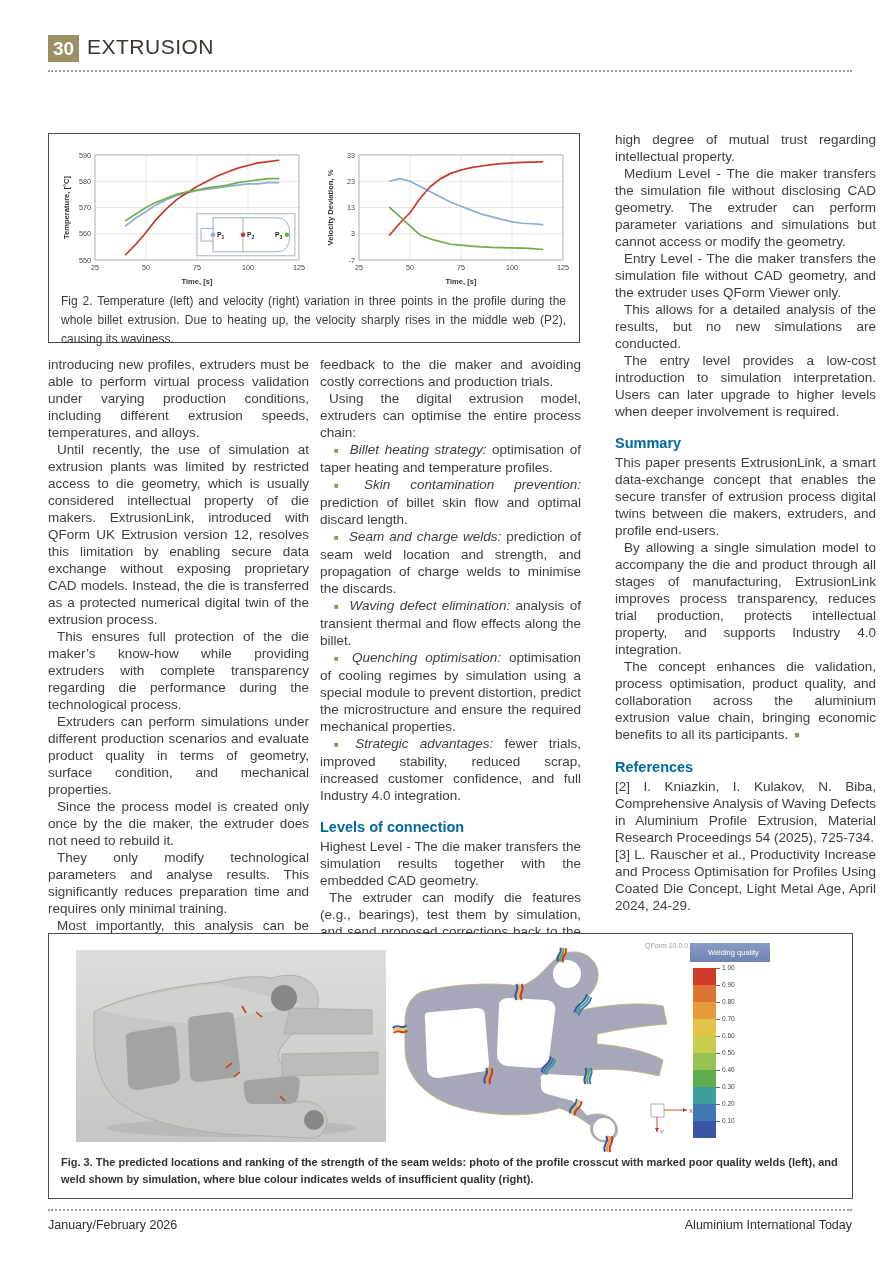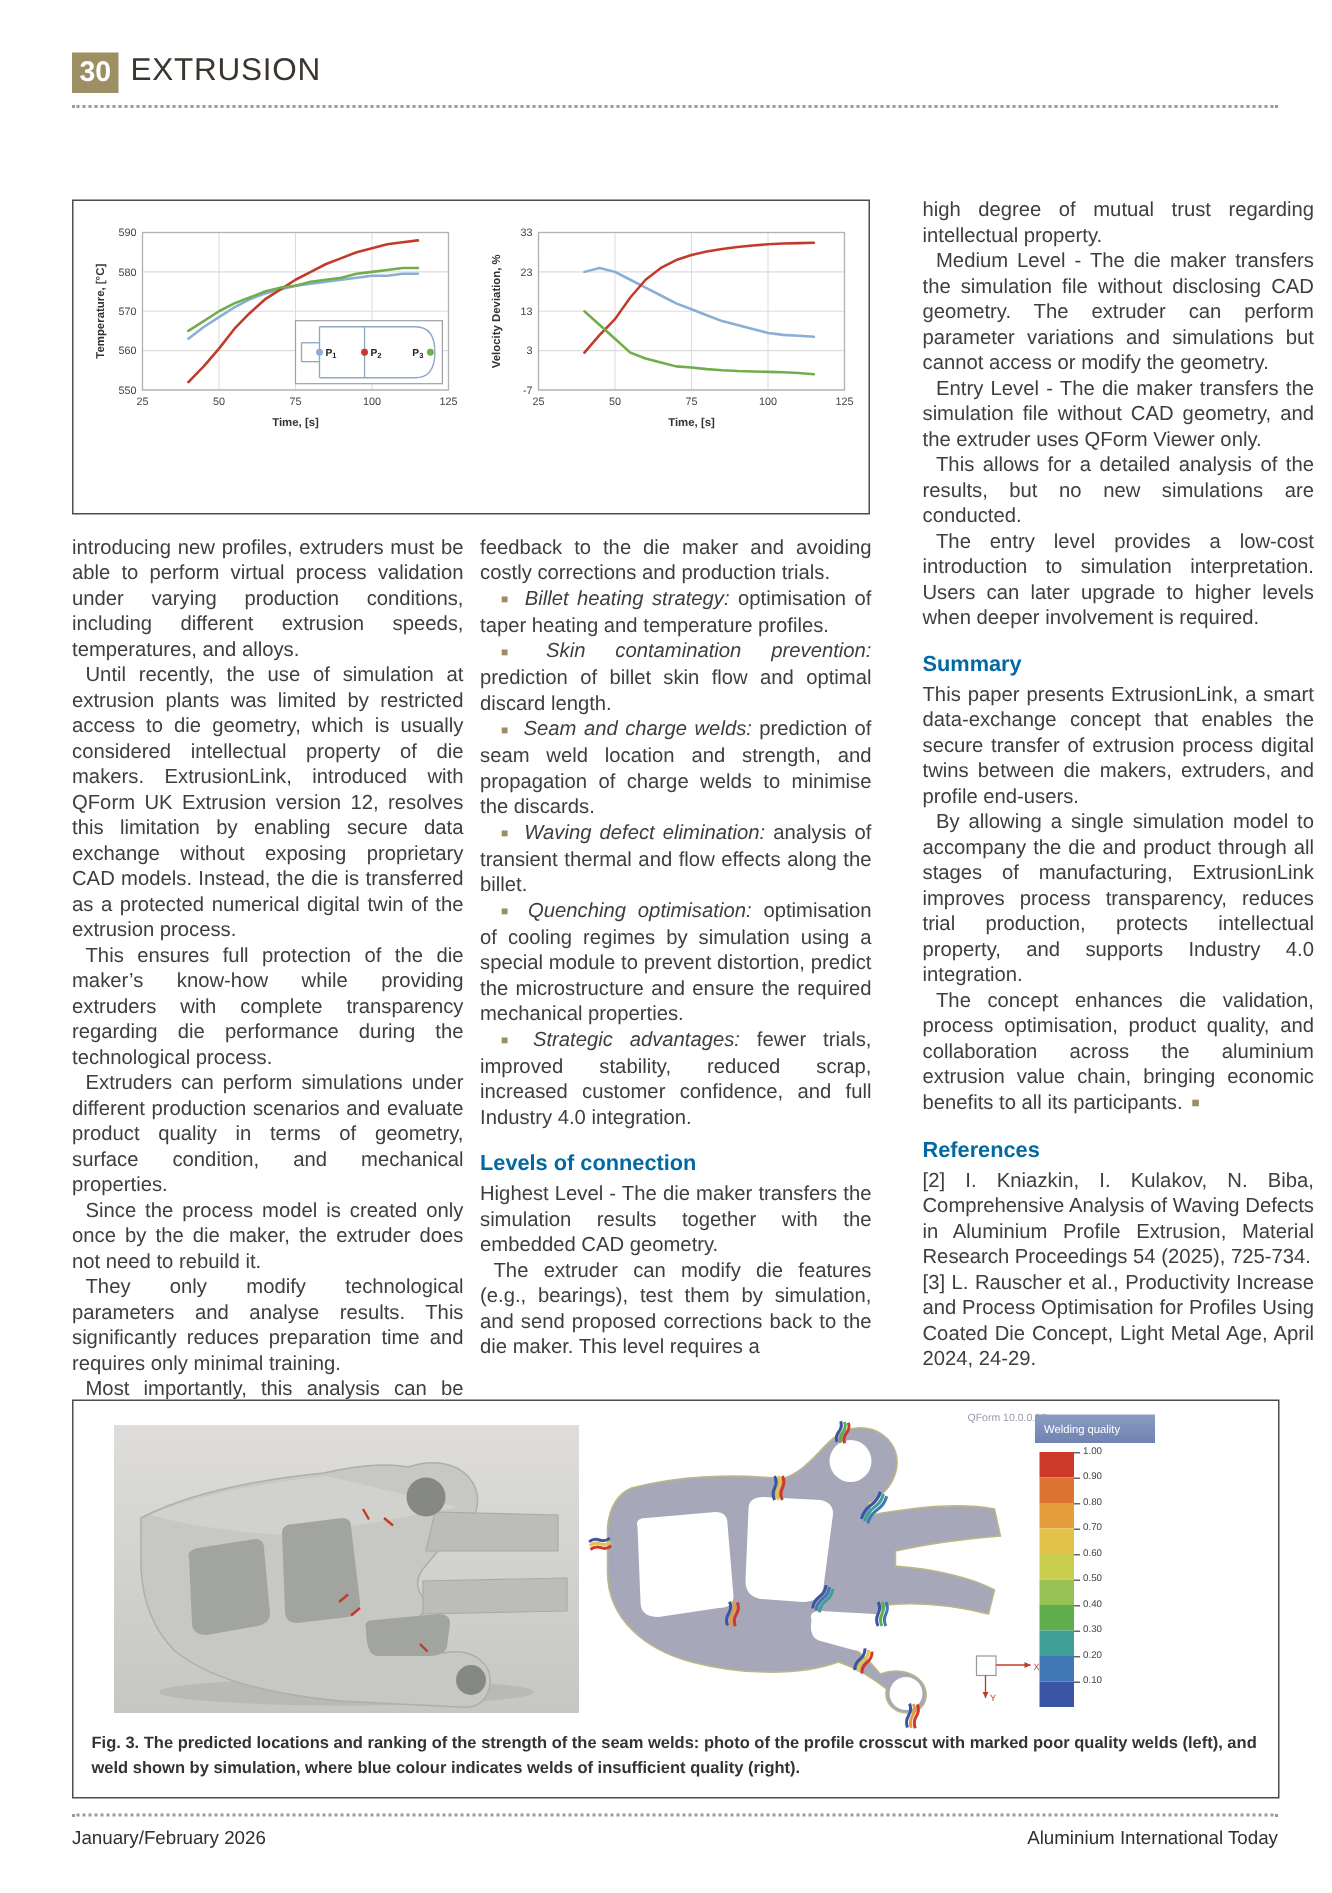--- a/index.html
+++ b/index.html
@@ -39,21 +39,21 @@
   .lead{font-style:italic;}
   .endmark{color:#9a8f63;font-size:9px;margin-left:6px;vertical-align:1px;}
   .colhead{color:#0369a1;font-weight:bold;font-size:14.5px;margin:15px 0 3px 0;}
 
   
   #photo{position:absolute;left:27px;top:16px;}
   #simsvg{position:absolute;left:342px;top:6px;}
   .wm{position:absolute;left:596px;top:8px;font-size:7px;color:#9a9aac;}
   .wq-legend{position:absolute;left:641px;top:9px;width:110px;}
   .wq-head{width:80px;height:19px;background:linear-gradient(180deg,#8b9bc2,#6f83b2);
-           color:#fff;font-size:7.5px;line-height:19px;padding-left:6px;box-sizing:border-box;}
+           color:#fff;font-size:7.5px;line-height:19px;padding-left:18px;box-sizing:border-box;}
   .wq-bar{position:relative;margin-top:6px;margin-left:3px;}
   .wq-band{width:23px;height:17px;}
   .wq-lab{position:absolute;left:29px;font-size:6.5px;color:#444;}
   .wq-tick{position:absolute;left:23px;width:4px;height:1px;background:#666;}
   #axisglyph{position:absolute;left:600px;top:168px;}
 
   
   .ftr{position:absolute;left:48px;top:1209px;width:804px;border-top:2px dotted #9a9a9a;
        padding-top:7px;font-size:12.5px;color:#2f2f2f;}
   .ftr .fl{float:left;}
@@ -132,33 +132,35 @@
           <text x="85" y="124" font-size="7.2" text-anchor="middle" fill="#444">50</text>
           <text x="136" y="124" font-size="7.2" text-anchor="middle" fill="#444">75</text>
           <text x="187" y="124" font-size="7.2" text-anchor="middle" fill="#444">100</text>
           <text x="238" y="124" font-size="7.2" text-anchor="middle" fill="#444">125</text>
           <text x="136" y="138" font-size="7.6" font-weight="bold" text-anchor="middle" fill="#333">Time, [s]</text>
           <text x="8" y="61.5" font-size="7.6" font-weight="bold" text-anchor="middle" fill="#333" transform="rotate(-90 8 61.5)">Velocity Deviation, %</text>
           <polyline points="64.6,35.25 74.80000000000001,32.625 85,35.25 95.19999999999999,40.5 105.39999999999999,45.75 115.60000000000001,51 125.8,56.24999999999999 136,60.18750000000001 146.2,64.125 156.39999999999998,68.0625 166.6,70.6875 176.79999999999998,73.3125 187,75.9375 197.20000000000002,77.25 207.4,77.775 217.6,78.5625" fill="none" stroke="#8aaed6" stroke-width="1.7" stroke-linejoin="round" stroke-linecap="round"></polyline>
           <polyline points="64.6,89.0625 74.80000000000001,77.25 85,66.75 95.19999999999999,52.3125 105.39999999999999,40.5 115.60000000000001,32.625 125.8,27.375 136,23.962500000000006 146.2,21.599999999999994 156.39999999999998,20.025000000000006 166.6,18.712500000000006 176.79999999999998,17.662499999999994 187,16.875 197.20000000000002,16.349999999999994 207.4,16.087500000000006 217.6,15.825000000000003" fill="none" stroke="#c23b2a" stroke-width="1.7" stroke-linejoin="round" stroke-linecap="round"></polyline>
           <polyline points="64.6,61.5 74.80000000000001,70.6875 85,79.875 95.19999999999999,89.0625 105.39999999999999,93 115.60000000000001,95.625 125.8,98.25 136,99.0375 146.2,100.0875 156.39999999999998,100.875 166.6,101.4 176.79999999999998,101.6625 187,101.925 197.20000000000002,102.1875 207.4,102.7125 217.6,103.5" fill="none" stroke="#71ad4c" stroke-width="1.7" stroke-linejoin="round" stroke-linecap="round"></polyline>
         </svg></div>
+    <div class="fig2cap">Fig 2. Temperature (left) and velocity (right) variation in three points in the profile during the whole billet extrusion. Due to heating up, the velocity sharply rises in the middle web (P2), causing its waviness.</div>
   </div>
 
   <div id="col1" class="col">
       <div class="para">introducing new profiles, extruders must be able to perform virtual process validation under varying production conditions, including different extrusion speeds, temperatures, and alloys.</div>
       <div class="para ind">Until recently, the use of simulation at extrusion plants was limited by restricted access to die geometry, which is usually considered intellectual property of die makers. ExtrusionLink, introduced with QForm UK Extrusion version 12, resolves this limitation by enabling secure data exchange without exposing proprietary CAD models. Instead, the die is transferred as a protected numerical digital twin of the extrusion process.</div>
       <div class="para ind">This ensures full protection of the die maker’s know-how while providing extruders with complete transparency regarding die performance during the technological process.</div>
       <div class="para ind">Extruders can perform simulations under different production scenarios and evaluate product quality in terms of geometry, surface condition, and mechanical properties.</div>
       <div class="para ind">Since the process model is created only once by the die maker, the extruder does not need to rebuild it.</div>
       <div class="para ind">They only modify technological parameters and analyse results. This significantly reduces preparation time and requires only minimal training.</div>
       <div class="para ind">Most importantly, this analysis can be performed before the die manufacturing and production start, providing valuable</div>
     </div>
   <div id="col2" class="col">
       <div class="para">feedback to the die maker and avoiding costly corrections and production trials.</div>
+      <div class="para ind">Using the digital extrusion model, extruders can optimise the entire process chain:</div>
       <div class="para bul"><span class="bullet-sq">■</span><span class="lead">Billet heating strategy: </span>optimisation of taper heating and temperature profiles.</div>
       <div class="para bul"><span class="bullet-sq">■</span><span class="lead">Skin contamination prevention: </span>prediction of billet skin flow and optimal discard length.</div>
       <div class="para bul"><span class="bullet-sq">■</span><span class="lead">Seam and charge welds: </span>prediction of seam weld location and strength, and propagation of charge welds to minimise the discards.</div>
       <div class="para bul"><span class="bullet-sq">■</span><span class="lead">Waving defect elimination: </span>analysis of transient thermal and flow effects along the billet.</div>
       <div class="para bul"><span class="bullet-sq">■</span><span class="lead">Quenching optimisation: </span>optimisation of cooling regimes by simulation using a special module to prevent distortion, predict the microstructure and ensure the required mechanical properties.</div>
       <div class="para bul"><span class="bullet-sq">■</span><span class="lead">Strategic advantages: </span>fewer trials, improved stability, reduced scrap, increased customer confidence, and full Industry 4.0 integration.</div>
       <div class="colhead">Levels of connection</div>
       <div class="para">Highest Level - The die maker transfers the simulation results together with the embedded CAD geometry.</div>
       <div class="para ind">The extruder can modify die features (e.g., bearings), test them by simulation, and send proposed corrections back to the die maker. This level requires a</div>
     </div>

